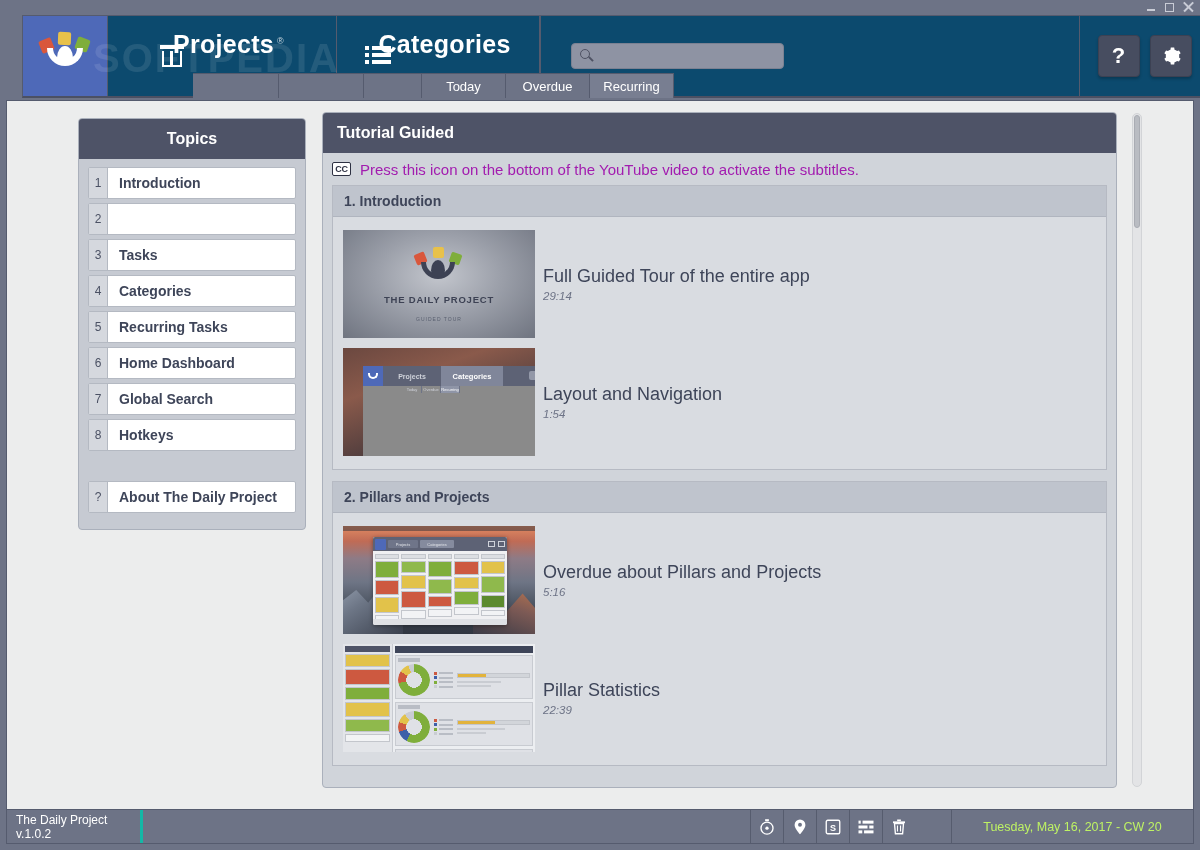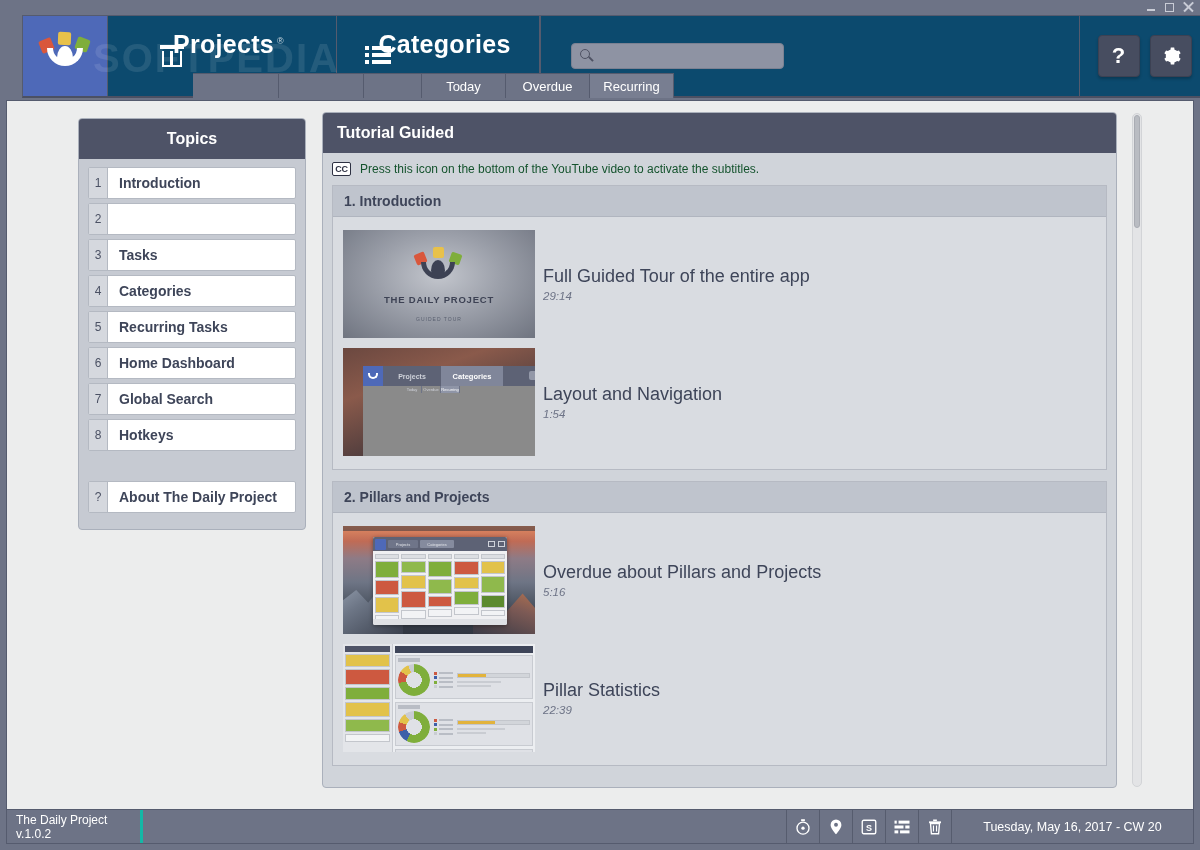--- a/index.html
+++ b/index.html
@@ -217,21 +217,21 @@
   .cc-note {
     height: 32px; display: flex; align-items: center;
     padding-left: 9px; gap: 9px;
   }
   .cc-icon {
     width: 19px; height: 14px;
     background: #ffffff; border: 1.5px solid #2d3142; border-radius: 2px;
     display: flex; align-items: center; justify-content: center;
     font-size: 9px; font-weight: bold; color: #2d3142; letter-spacing: -.3px;
   }
-  .cc-text { font-size: 12px; color: #14532d; }
+  .cc-text { font-size: 15px; color: #a21caf; }
 
   .section {
     margin: 0 9px 11px 9px;
     border: 1px solid #b6bac3;
     background: #d9dce1;
   }
   .section-title {
     height: 31px; background: #bfc4cd;
     border-bottom: 1px solid #b0b5bf;
     display: flex; align-items: center; padding-left: 11px;
@@ -346,21 +346,21 @@
   .status-icon {
     width: 33px; height: 33px;
     border-left: 1px solid #565c6e;
     display: flex; align-items: center; justify-content: center;
     cursor: pointer;
   }
   .status-date {
     height: 33px; width: 242px;
     border-left: 1px solid #565c6e;
     display: flex; align-items: center; justify-content: center;
-    color: #ffffff; font-size: 12.5px;
+    color: #bef264; font-size: 12.5px; margin-left: 36px;
   }
   .sicon-svg { width: 18px; height: 18px; }
 
   
   .watermark {
     position: absolute; left: 93px; top: 36px;
     font-size: 40px; font-weight: bold;
     color: rgba(255,255,255,.10);
     letter-spacing: 2px;
     pointer-events: none;

